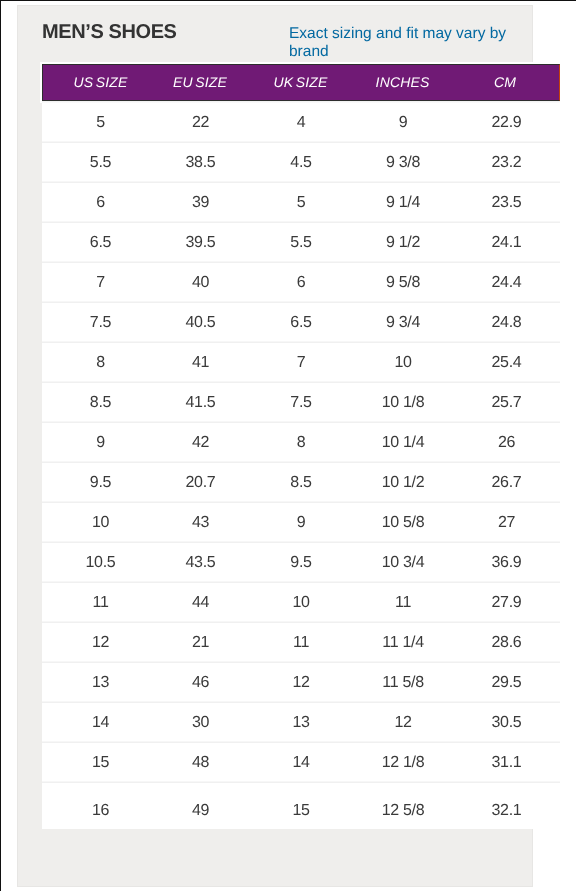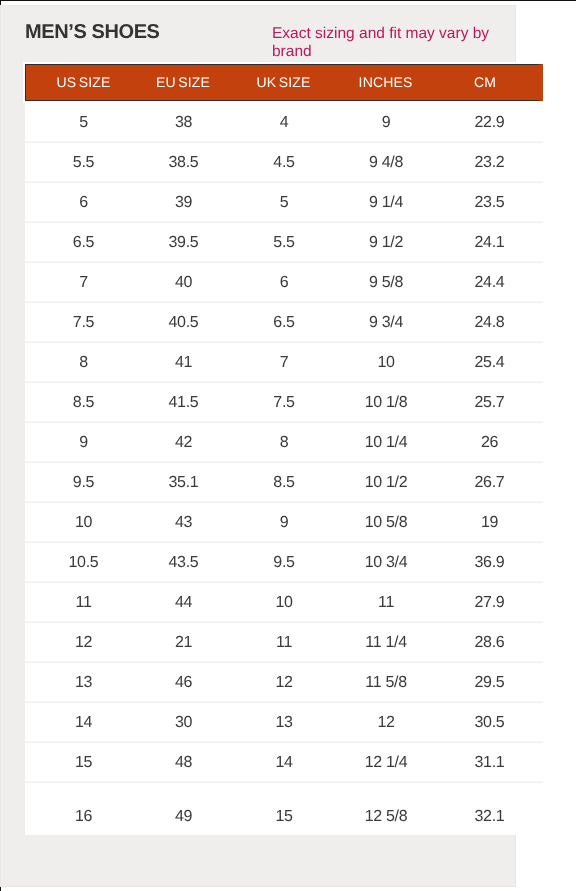--- a/index.html
+++ b/index.html
@@ -27,91 +27,92 @@
     background: #111111;
   }
   .edge-left {
     position: absolute;
     left: 0; top: 0;
     width: 1px; height: 891px;
     background: #111111;
   }
   .panel {
     position: absolute;
-    left: 0; top: 5px;
+    left: 17px; top: 5px;
     width: 516px; height: 882px;
     background: #EFEEEC;
     box-shadow: inset 0 0 0 1px #E7E6E4;
     box-sizing: border-box;
   }
   .chart-title {
     position: absolute;
     left: 25px; top: 15.5px;
     font-size: 20px;
     letter-spacing: -0.4px;
     font-weight: bold;
     color: #333333;
     line-height: 22px;
   }
   .chart-note {
     position: absolute;
     left: 272px; top: 20px;
     font-size: 15.5px;
     letter-spacing: 0px;
-    color: #be185d;
+    color: #0369a1;
     line-height: 18px;
   }
   .header-frame {
     position: absolute;
     left: 23px; top: 57px;
     width: 522px; height: 41px;
     background: #ffffff;
   }
   table.size-table {
     position: absolute;
     left: 25px; top: 59px;
     width: 518px;
     border-collapse: separate;
     border-spacing: 0;
     background: #ffffff;
     table-layout: fixed;
   }
   table.size-table thead tr { outline: 0; }
   table.size-table thead th {
-    background: #c2410c;
+    background: #701a75;
     color: #ffffff;
     height: 35px;
     line-height: 35px;
     font-size: 14px;
     font-weight: normal;
     letter-spacing: 0.15px;
     word-spacing: -1.6px;
     text-align: center;
     padding: 0;
     border-top: 1px solid #2D2D2D;
     border-bottom: 1px solid #2D2D2D;
+    font-style: italic;
   }
   table.size-table thead th:first-child { border-left: 1px solid #2D2D2D; }
-  table.size-table thead th:last-child { border-right: 7px solid #c2410c; }
+  table.size-table thead th:last-child { border-right: 1px solid #c2410c; }
   table.size-table tbody td {
     height: 40px;
     line-height: 40px;
     box-sizing: border-box;
     font-size: 16px;
     letter-spacing: -0.3px;
     color: #3A3A3A;
     text-align: center;
     padding: 0 0 0 1px;
     box-shadow: inset 0 -1.5px 0 #F0F0F0;
   }
   table.size-table tbody tr:first-child td {
     height: 41.5px; line-height: 38.5px; padding-top: 3px;
     background-image: linear-gradient(to bottom, #EEEEEE 0px, #F7F7F7 1px, #FFFFFF 2.5px);
   }
-  table.size-table tbody tr:last-child td { box-shadow: none; height: 38.5px; line-height: 36.5px; padding-top: 16px; }
+  table.size-table tbody tr:last-child td { box-shadow: none; height: 38.5px; line-height: 36.5px; padding-top: 10px; }
   table.size-table td:nth-child(5) { padding-left: 7px; margin-top: 47px; }
   table.size-table th:nth-child(5) { padding-left: 5px; }
 </style>
 </head>
 <body>
 
 <div class="page">
   <div class="edge-top"></div>
   <div class="edge-left"></div>
   <div class="panel">
@@ -131,30 +132,30 @@
             <th>US SIZE</th>
             <th>EU SIZE</th>
             <th>UK SIZE</th>
             <th>INCHES</th>
             <th>CM</th>
           </tr>
       </thead>
       <tbody id="body-rows">
           <tr>
             <td>5</td>
-            <td>38</td>
+            <td>22</td>
             <td>4</td>
             <td>9</td>
             <td>22.9</td>
           </tr>
           <tr>
             <td>5.5</td>
             <td>38.5</td>
             <td>4.5</td>
-            <td>9 4/8</td>
+            <td>9 3/8</td>
             <td>23.2</td>
           </tr>
           <tr>
             <td>6</td>
             <td>39</td>
             <td>5</td>
             <td>9 1/4</td>
             <td>23.5</td>
           </tr>
           <tr>
@@ -194,31 +195,31 @@
           </tr>
           <tr>
             <td>9</td>
             <td>42</td>
             <td>8</td>
             <td>10 1/4</td>
             <td>26</td>
           </tr>
           <tr>
             <td>9.5</td>
-            <td>35.1</td>
+            <td>20.7</td>
             <td>8.5</td>
             <td>10 1/2</td>
             <td>26.7</td>
           </tr>
           <tr>
             <td>10</td>
             <td>43</td>
             <td>9</td>
             <td>10 5/8</td>
-            <td>19</td>
+            <td>27</td>
           </tr>
           <tr>
             <td>10.5</td>
             <td>43.5</td>
             <td>9.5</td>
             <td>10 3/4</td>
             <td>36.9</td>
           </tr>
           <tr>
             <td>11</td>
@@ -245,21 +246,21 @@
             <td>14</td>
             <td>30</td>
             <td>13</td>
             <td>12</td>
             <td>30.5</td>
           </tr>
           <tr>
             <td>15</td>
             <td>48</td>
             <td>14</td>
-            <td>12 1/4</td>
+            <td>12 1/8</td>
             <td>31.1</td>
           </tr>
           <tr>
             <td>16</td>
             <td>49</td>
             <td>15</td>
             <td>12 5/8</td>
             <td>32.1</td>
           </tr>
         </tbody>

